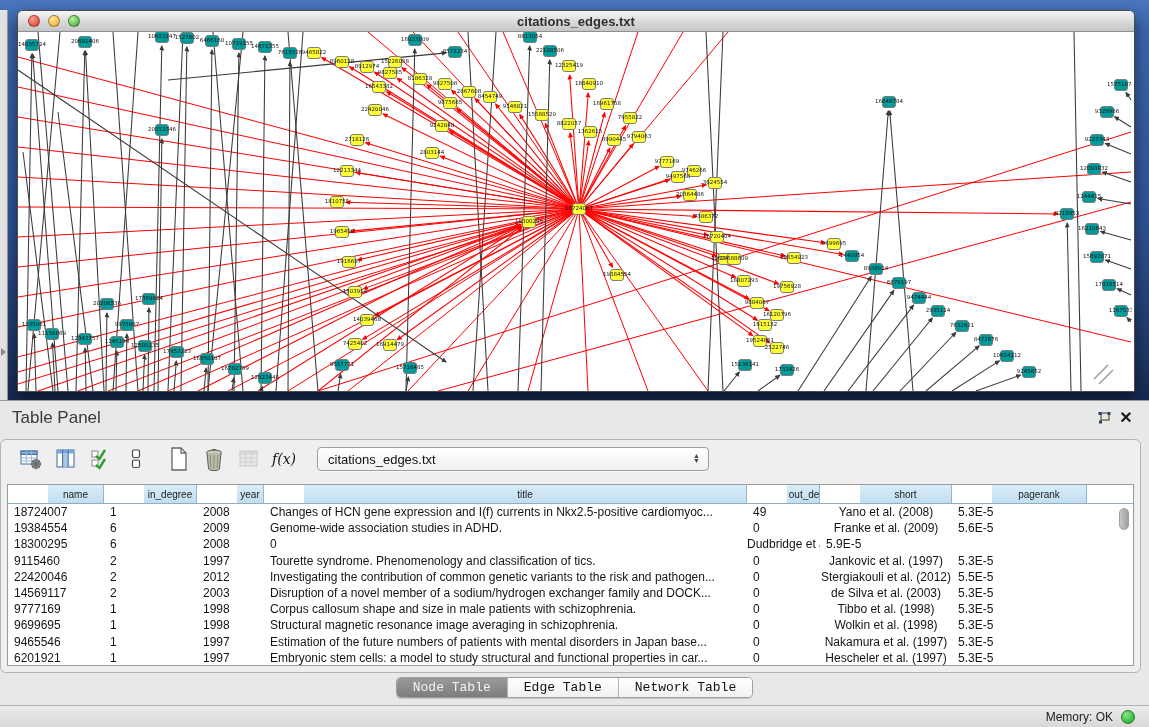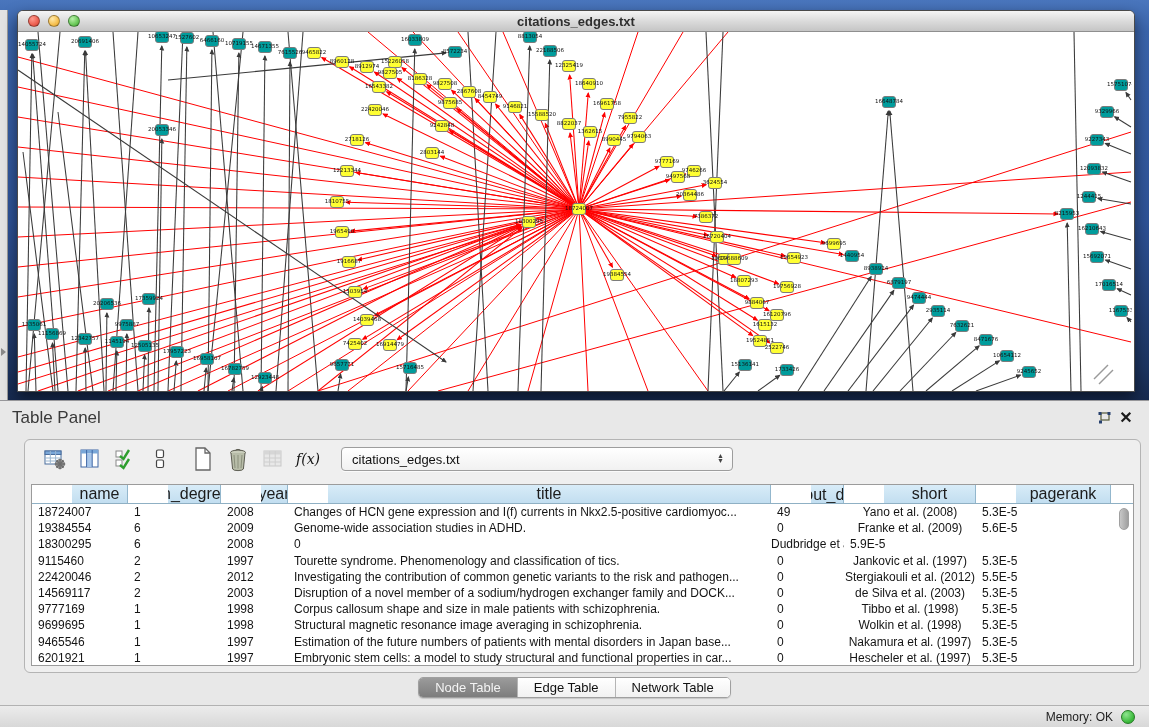--- a/index.html
+++ b/index.html
@@ -27,49 +27,49 @@
   .graph-label { font-family:"DejaVu Sans",sans-serif; font-size:5.5px; fill:#111; }
 
   
   .table-panel { width:1149px; height:305px; background:#e8e8e8; border-top:1px solid #97979a; position:relative; }
   .panel-header { height:34px; display:flex; align-items:center; padding:0 12px; }
   .panel-title { font-size:17px; color:#3a3a3a; }
   .panel-header .spacer { flex:1; }
   .ph-btn { width:22px; height:20px; display:flex; align-items:center; justify-content:center; cursor:default; }
   .close-x { font-size:16px; font-weight:bold; color:#1b1b1b; line-height:1; }
 
-  .panel-box { position:absolute; left:24px; right:8px; top:38px; height:234px;
+  .panel-box { position:absolute; left:0; right:8px; top:38px; height:234px;
     background:#efefef; border:1px solid #b4b4b4; border-radius:6px; }
   .tp-toolbar { height:38px; display:flex; align-items:center; padding-left:16px; }
   .tb-btn { width:28px; height:28px; display:flex; align-items:center; justify-content:center; margin-right:7px; }
   .fx { font-family:"DejaVu Serif",serif; font-style:italic; font-size:14px; color:#111; }
   .tb-select { margin-left:12px; width:392px; height:24px; border:1px solid #9d9d9d; border-radius:4px;
     background:linear-gradient(180deg,#ffffff,#f1f1f1); display:flex; align-items:center; padding:0 8px 0 10px;
     font-size:13px; color:#111; box-shadow:0 1px 0 rgba(255,255,255,.7); }
   .tb-select .val { flex:1; }
   .sel-arrows { display:flex; flex-direction:column; align-items:center; line-height:4px; }
   .sel-arrows span { font-size:7px; color:#444; height:5px; }
 
   .tbl { position:absolute; left:6px; right:6px; top:44px; bottom:6px; background:#fff; border:1px solid #9b9b9b; overflow:hidden; }
   .thead { display:grid; grid-template-columns:96px 93px 67px 483px 73px 132px 135px 1fr; height:19px;
     border-bottom:1px solid #8fb0c4; }
-  .th { background:linear-gradient(180deg,#d8ecf8,#c2def0); border-right:1px solid #93b7cd; font-size:16px; color:#1c1c1c;
+  .th { background:linear-gradient(180deg,#d8ecf8,#c2def0); border-right:1px solid #93b7cd; font-size:10px; color:#1c1c1c;
     display:flex; align-items:center; justify-content:center; overflow:hidden; white-space:nowrap;margin-left:40px; }
   .th.filler { background:transparent; border-right:none; }
   .tbody { position:relative; height:calc(100% - 19px); }
   .tr { display:grid; grid-template-columns:96px 93px 67px 483px 73px 132px 135px 1fr; height:16.2px; background:#fff; }
   .td { font-size:12px; color:#141414; white-space:nowrap; overflow:hidden; padding:1px 0 0 6px; }
   .td.center { text-align:center; padding-left:0; }
   .vscroll { position:absolute; top:2px; right:3px; width:12px; bottom:2px; }
   .vthumb { position:absolute; top:2px; left:1px; width:10px; height:22px; border-radius:5px;
     background:linear-gradient(90deg,#c7c7c7,#9f9f9f); border:1px solid #a0a0a0; }
 
   .tabs-row { position:absolute; left:0; right:0; top:276px; display:flex; justify-content:center; }
   .seg { display:flex; height:21px; border:1px solid #9f9f9f; border-radius:5px; overflow:hidden;
-    background:#fff; box-shadow:0 1px 1px rgba(0,0,0,.15); }
+    background:#fff; box-shadow:0 1px 1px rgba(0,0,0,.15);font-family:Liberation Mono, monospace; }
   .seg-btn { padding:0 16px; font-size:13px; display:flex; align-items:center; background:linear-gradient(180deg,#ffffff,#f1f1f1);
     color:#111; border-right:1px solid #b5b5b5; }
   .seg-btn:last-child { border-right:none; }
   .seg-btn.sel { background:linear-gradient(180deg,#9b9b9b,#7d7d7d); color:#f4f4f4; }
 
   
   .statusbar { width:1149px; height:22px; background:linear-gradient(180deg,#ececec,#d8d8d8);
     border-top:1px solid #b2b2b2; display:flex; align-items:center; justify-content:flex-end; padding-right:14px; }
   .mem-label { font-size:12px; color:#222; margin-right:8px; }
   .mem-dot { width:14px; height:14px; border-radius:50%; border:1px solid #237a23;

